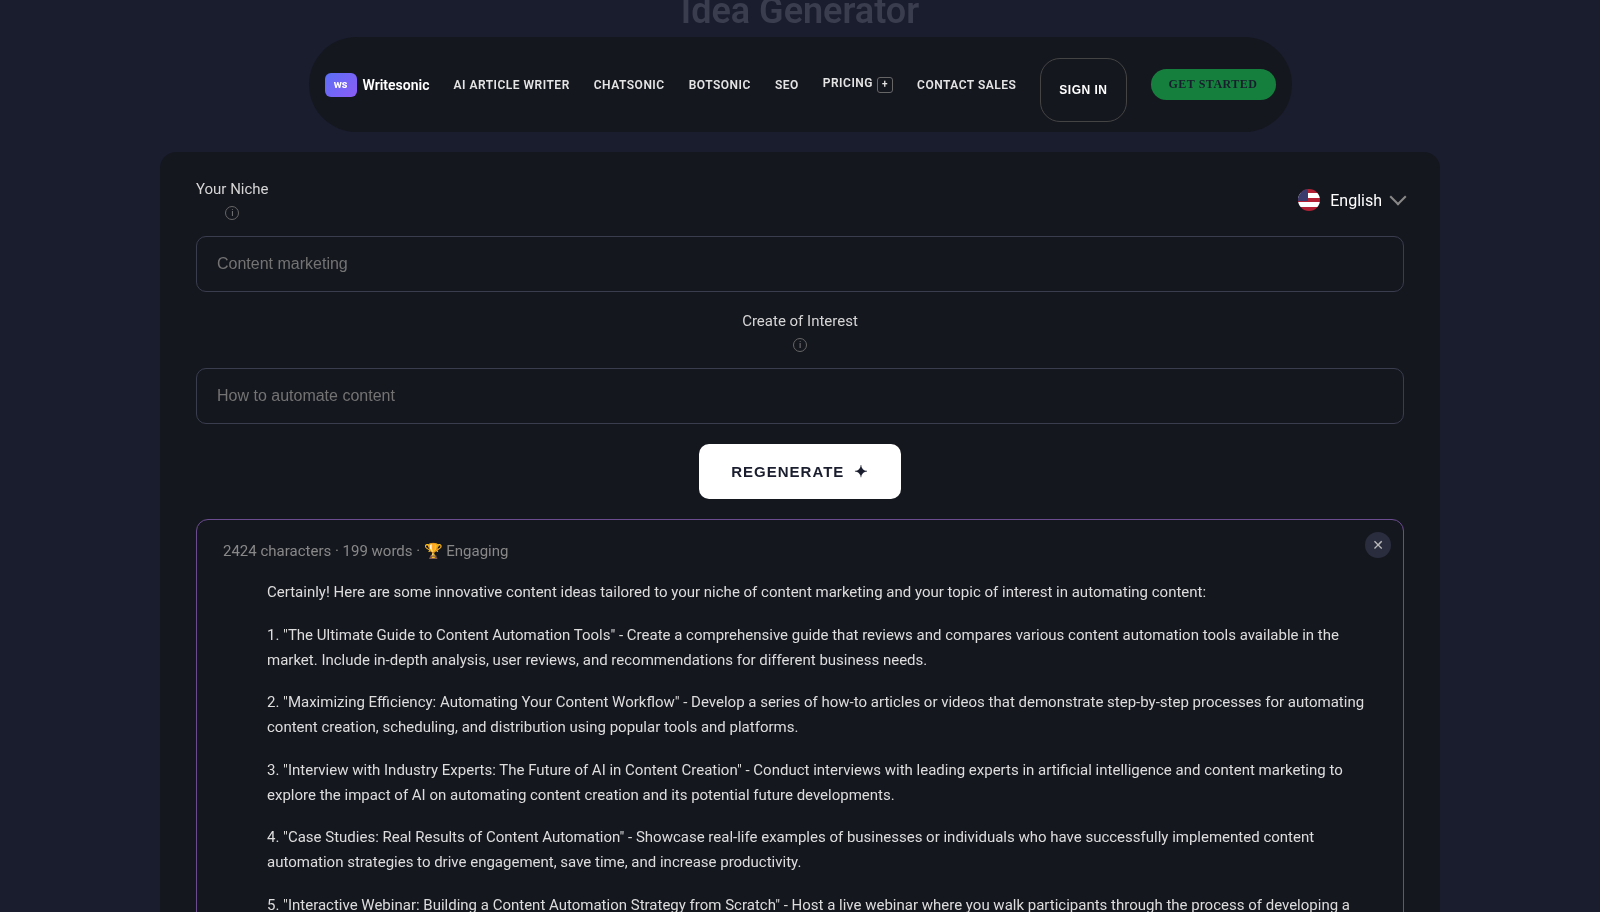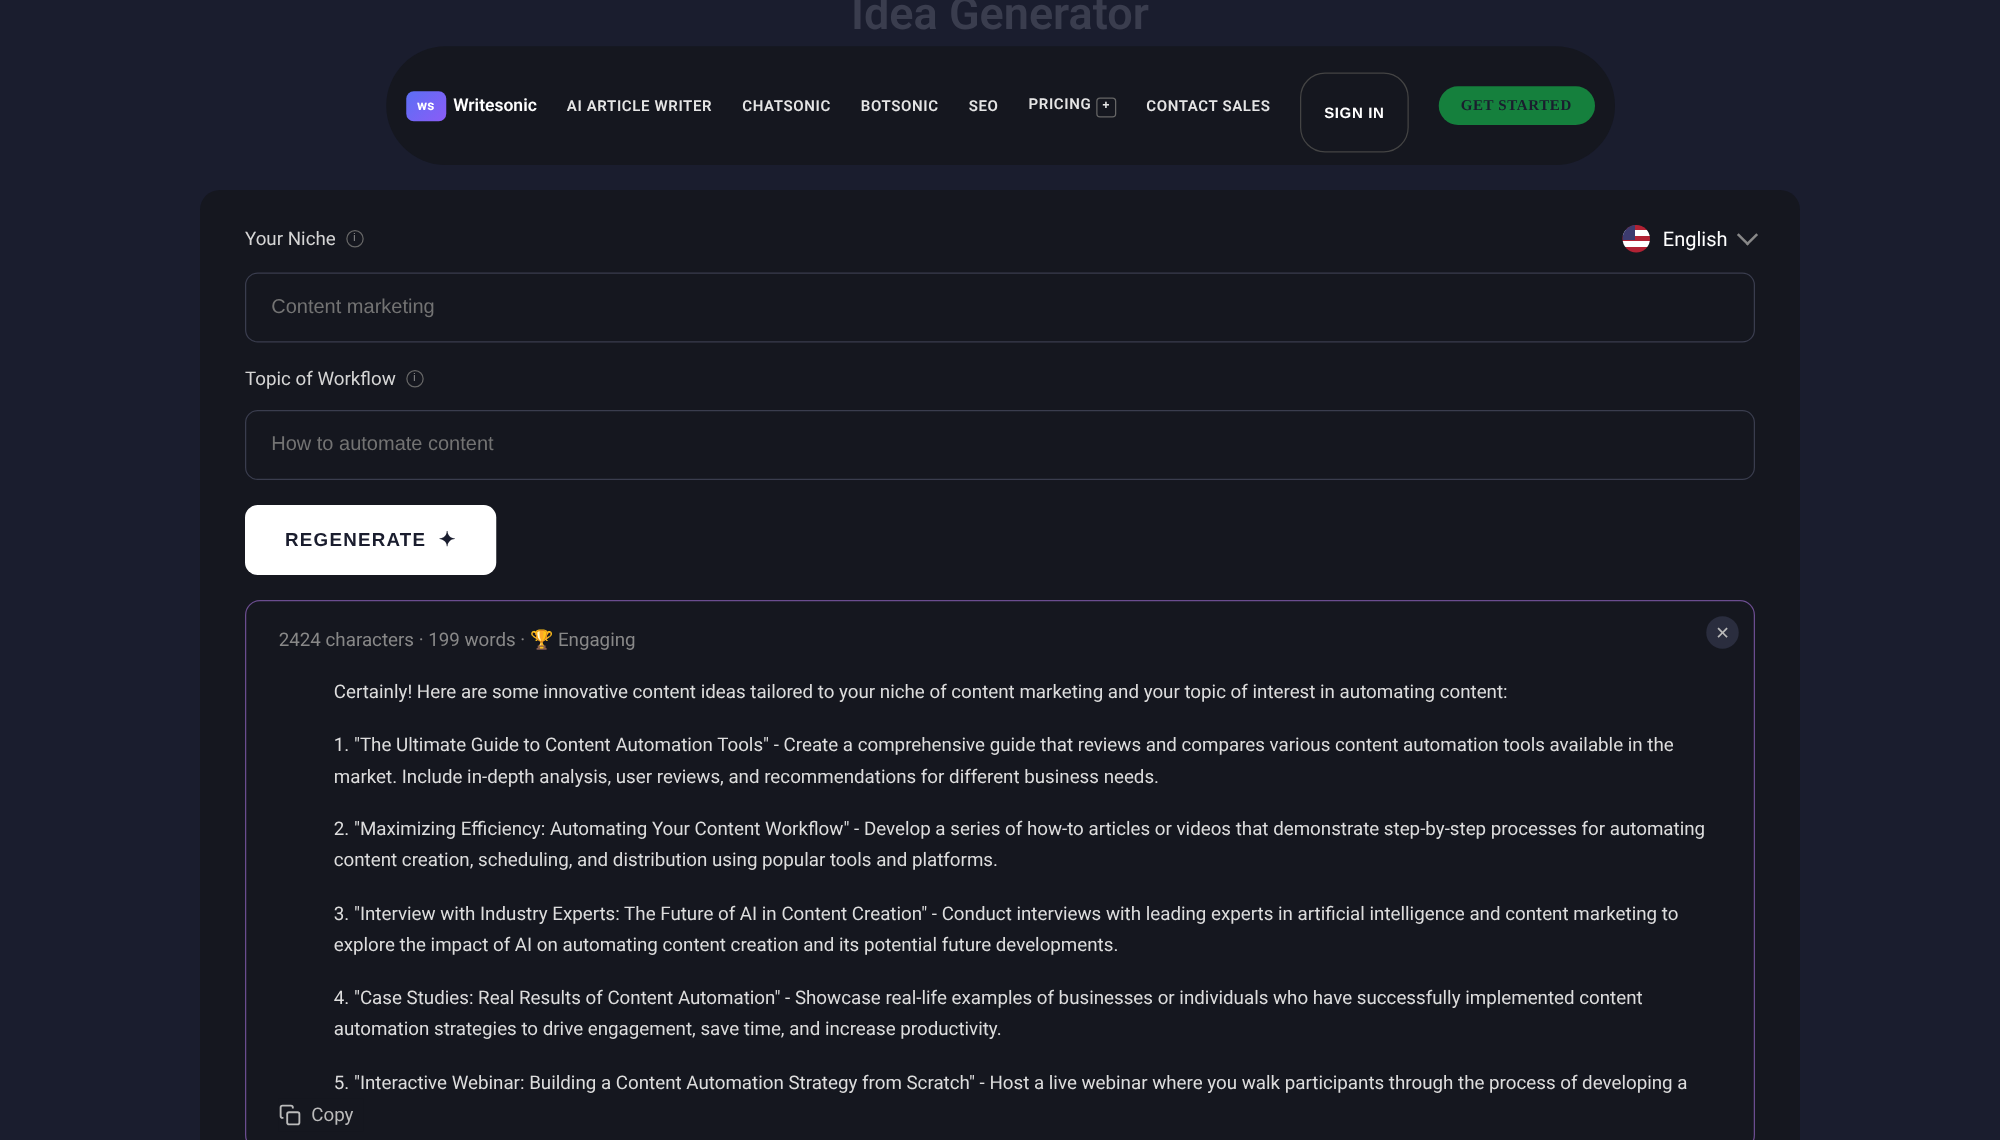--- a/index.html
+++ b/index.html
@@ -125,20 +125,21 @@
       align-items: center;
       margin-bottom: 16px;
     }
     
     .field-label {
       font-size: 15px;
       color: #d5d5d5;
       display: flex;
       align-items: center;
       gap: 8px;
+      flex-direction: column;
     }
     
     .info-icon {
       width: 14px;
       height: 14px;
       border: 1px solid #666;
       border-radius: 50%;
       display: inline-flex;
       align-items: center;
       justify-content: center;
@@ -187,21 +188,21 @@
       border: 1px solid #3a3d4e;
       border-radius: 10px;
       padding: 18px 20px;
       color: #737373;
       font-size: 16px;
       margin-bottom: 20px;
     }
     
     .regenerate-section {
       display: flex;
-      justify-content: flex-start;
+      justify-content: center;
       margin-bottom: 20px;
     }
     
     .btn-regenerate {
       background: #fff;
       border: none;
       color: #1a1d2e;
       padding: 18px 32px;
       border-radius: 10px;
       font-size: 15px;
@@ -309,21 +310,21 @@
     <div class="language-selector">
       <span class="flag-icon"></span>
       <span>English</span>
       <span class="chevron-down"></span>
     </div>
   </div>
   
   <input type="text" class="input-field" value="Content marketing" style="">
   
   <div class="field-label" style="margin-bottom:16px;">
-    <span>Topic of Workflow</span>
+    <span>Create of Interest</span>
     <span class="info-icon">i</span>
   </div>
   
   <input type="text" class="input-field" value="How to automate content" style="">
   
   <div class="regenerate-section">
     <button class="btn-regenerate">
       <span>REGENERATE</span>
       <span class="sparkle-icon">✦</span>
     </button>

